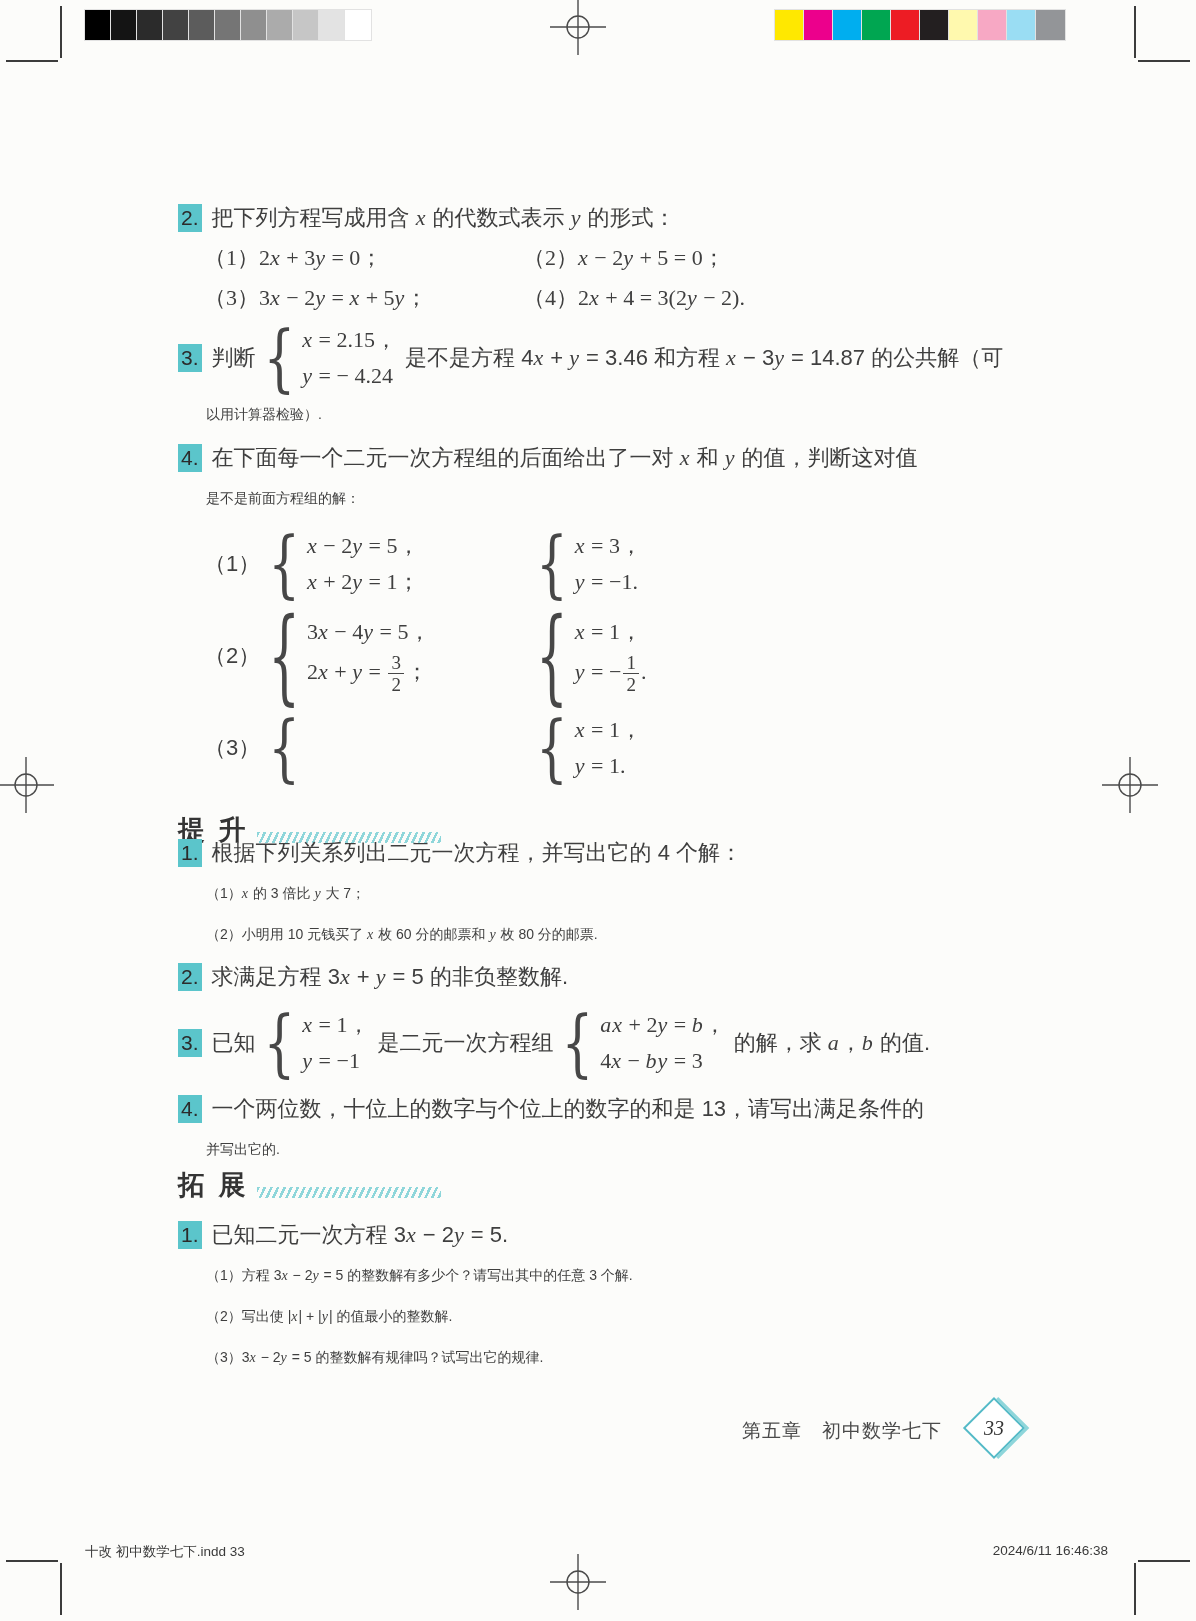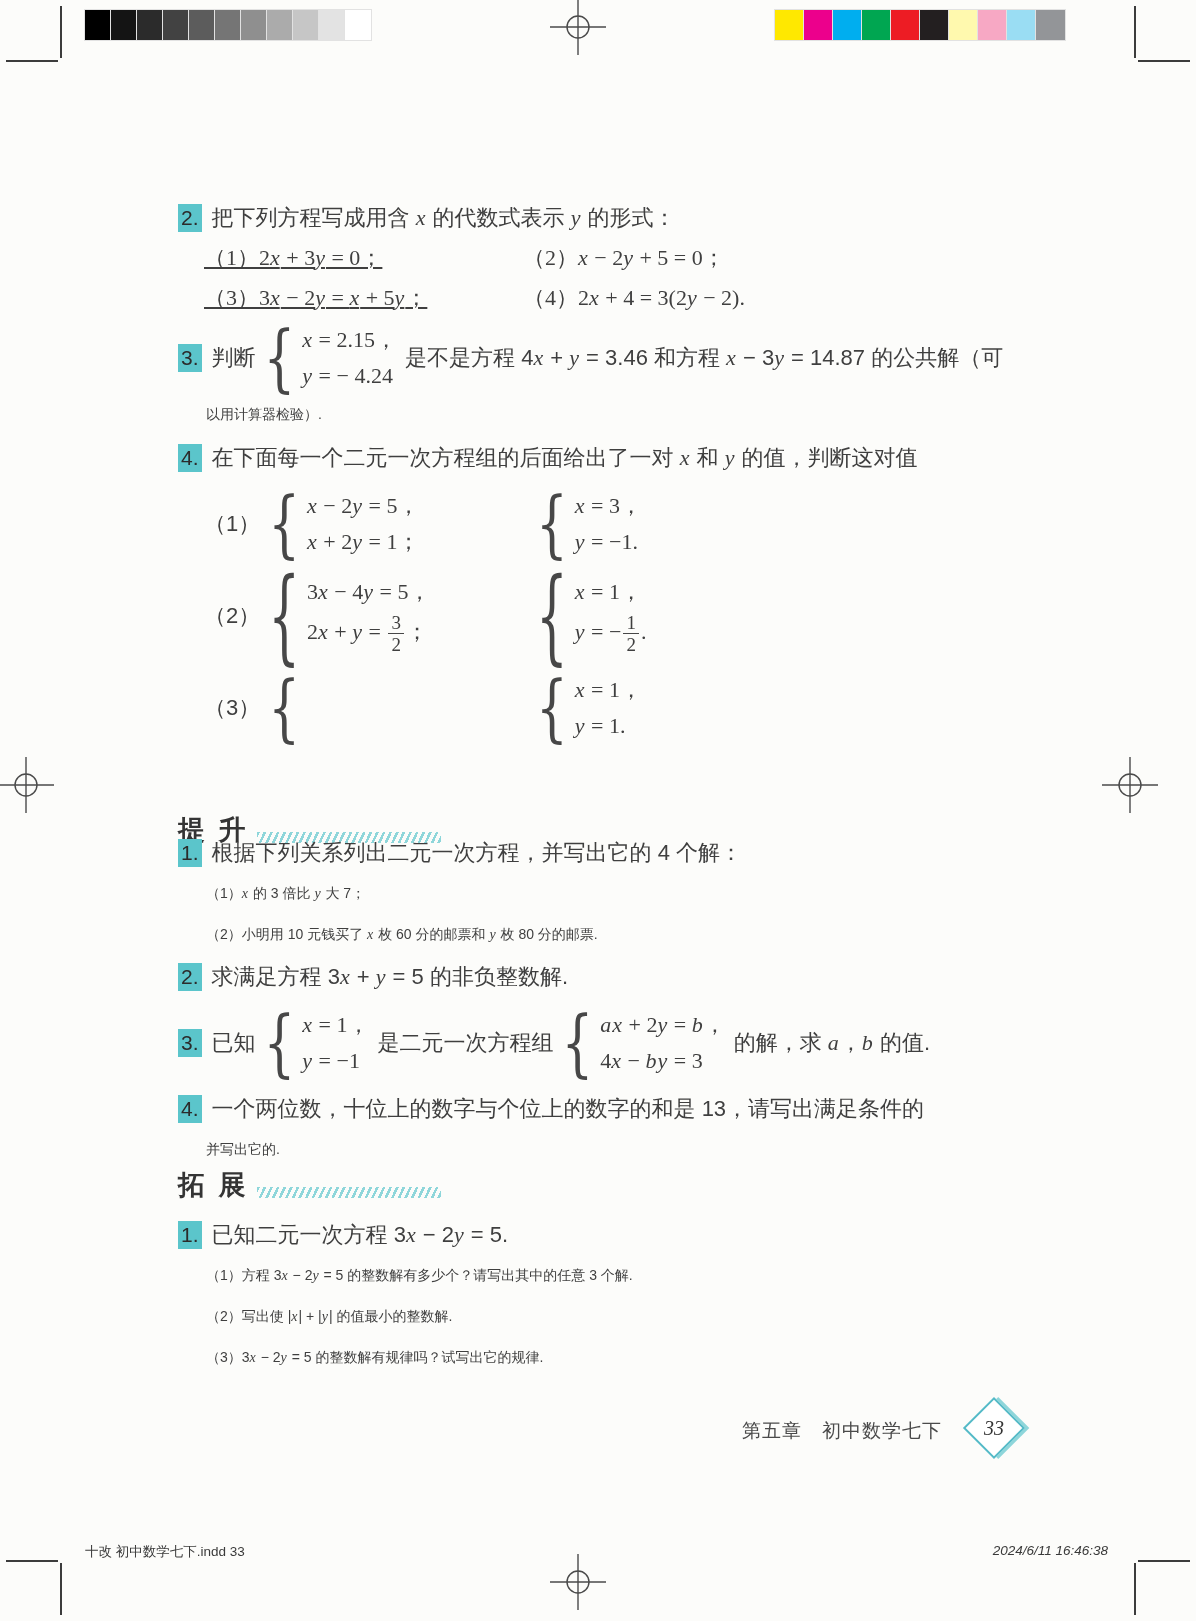--- a/index.html
+++ b/index.html
@@ -21,21 +21,21 @@
   .row { display:flex; align-items:flex-start; line-height:40px; font-size:22px; }
   .crow { display:flex; align-items:center; font-size:22px; }
   .num {
     display:inline-block; flex:none; background:#5bc5cb; color:#2b2b2b;
     font-size:21px; line-height:28px; padding:0 3px; margin:6px 10px 0 0;
   }
   .crow .num { margin-top:0; }
   .txt { flex:1; }
   .cont { margin-left:28px; line-height:40px; font-size:14px; }
   .cols { display:flex; margin-left:26px; line-height:40px; font-size:22px; }
-  .c1 { width:319px;text-decoration:underline; }
+  .c1 { width:319px; }
   .math { font-family:"Liberation Serif","DejaVu Serif",serif; }
   [data-mathify] i { font-family:"Liberation Serif","DejaVu Serif",serif; font-style:italic; padding-right:1px; }
   
   .sys { display:inline-flex; align-items:center; margin:0 8px; }
   .brace { display:inline-block; line-height:1; color:#474747;
            font-family:"DejaVu Serif",serif; font-weight:400;
            font-size:50px; transform:scaleY(1.45); transform-origin:center; margin-right:7px; }
   .brace::before { content:"{"; }
   .sys.tall .brace { transform:scaleY(2.05); }
   .sys .lines { display:flex; flex-direction:column; }
@@ -152,20 +152,21 @@
       <span style="white-space:nowrap;" data-mathify="">是不是方程 4<i>x</i> + <i>y</i> = 3.46 和方程 <i>x</i> − 3<i>y</i> = 14.87 的公共解（可</span>
     </div>
     <div class="cont">以用计算器检验）.</div>
   </section>
 
   <section class="content-abs" style="top:438px;">
     <div class="row">
       <span class="num">4.</span>
       <span class="txt" data-mathify="">在下面每一个二元一次方程组的后面给出了一对 <i>x</i> 和 <i>y</i> 的值，判断这对值</span>
     </div>
+    <div class="cont">是不是前面方程组的解：</div>
 
     <div class="group" style="margin-top:10px;">
       <span class="gleft">
         <span class="lab">（1）</span>
         <span class="sys">
           <span class="brace"></span>
           <span class="lines">
             <span class="ln math" data-mathify=""><i>x</i> − 2<i>y</i> = 5，</span>
             <span class="ln math" data-mathify=""><i>x</i> + 2<i>y</i> = 1；</span>
           </span>
@@ -277,15 +278,15 @@
     <div class="cont" data-mathify="">（2）写出使 |<i>x</i>| + |<i>y</i>| 的值最小的整数解.</div>
     <div class="cont" data-mathify="">（3）3<i>x</i> − 2<i>y</i> = 5 的整数解有规律吗？试写出它的规律.</div>
   </section>
 
   <div class="footer-chapter">第五章　初中数学七下</div>
   <div class="diamond">
     <span class="pnum">33</span>
   </div>
 
   <div class="printline" style="left:85px;">十改 初中数学七下.indd   33</div>
-  <div class="printline" style="right:88px;font-style:italic;">2024/6/11   16:46:38</div>
+  <div class="printline" style="right:88px;">2024/6/11   16:46:38</div>
 
 </div>
 
 </body></html>

